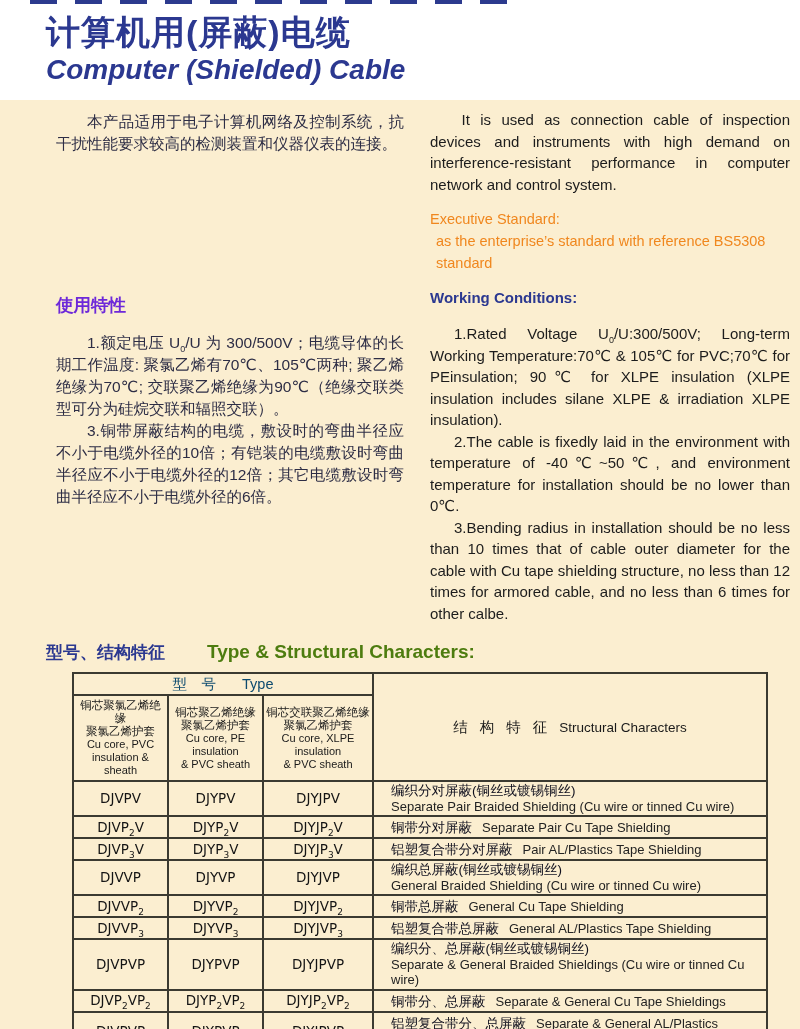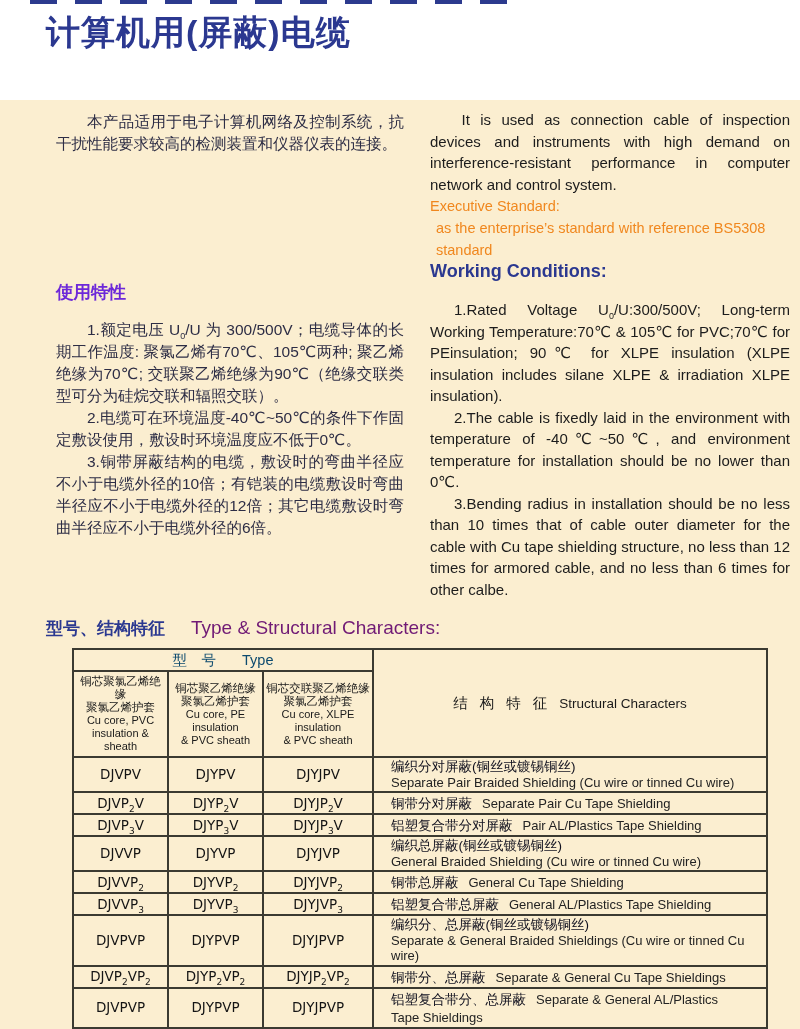--- a/index.html
+++ b/index.html
@@ -11,32 +11,32 @@
   .hdr h1{margin:0;font-size:34px;line-height:38px;font-weight:bold;color:#2b3890;letter-spacing:1px;}
   .hdr h2{margin:3px 0 0 0;font-size:28px;line-height:32px;font-weight:bold;font-style:italic;color:#2b3890;}
   .content{position:absolute;top:100px;left:0;right:0;bottom:0;background:#fbeed0;overflow:hidden;}
   .cols{display:flex;}
   .col-l{width:418px;box-sizing:border-box;padding-left:56px;padding-right:14px;}
   .col-r{flex:1;box-sizing:border-box;padding-left:12px;padding-right:10px;}
   p{margin:0;}
   .intro-zh{margin-top:11px;font-size:15.5px;line-height:22px;color:#2d2d45;text-align:justify;text-indent:2em;}
   .intro-en{margin-top:9px;font-size:15px;line-height:21.5px;color:#1c1c1c;text-align:justify;text-indent:2.1em;}
   .std-zh{margin-top:31px;font-size:14.5px;line-height:22px;color:#f0871e;}
-  .std-en{font-size:14.5px;line-height:22px;color:#f0871e;}
+  .std-en{margin-top:13px;font-size:14.5px;line-height:22px;color:#f0871e;}
   .std-l2{padding-left:6px;}
   .h-usage{margin-top:19px;font-size:17.5px;font-weight:bold;color:#6d28d9;}
-  .h-work{margin-top:0;font-size:18px;font-weight:bold;color:#2b3890;}
+  .h-work{margin-top:15px;font-size:15px;font-weight:bold;color:#2b3890;}
   .body-zh p{font-size:15.5px;line-height:22px;color:#2d2d45;text-align:justify;text-indent:2em;}
   .body-zh p:first-child{margin-top:15px;}
   .body-en p{font-size:15px;line-height:21.5px;color:#1c1c1c;text-align:justify;text-indent:1.6em;}
   .body-en p:first-child{margin-top:17px;}
   sub{font-size:9px;line-height:0;}
   .table-head{margin:17px 0 0 46px;}
   .th-zh{font-size:17px;font-weight:bold;color:#2b3890;}
-  .th-en{font-size:19px;font-weight:normal;color:#701a75;margin-left:26px;}
+  .th-en{font-size:19px;font-weight:bold;color:#4d7c0f;margin-left:42px;}
   table{margin:8px 0 0 72px;border-collapse:collapse;width:696px;table-layout:fixed;}
   th,td{border:2px solid #3b3a31;}
   table{border-bottom:3px solid #3b3a31;}
   .span-head{height:20px;padding:0;font-weight:normal;font-size:14.5px;color:#0c4a6e;text-align:center;}
   .span-head .gap{display:inline-block;width:26px;}
   .col-head{font-weight:normal;padding:3px 1px;text-align:center;color:#1a1a1a;}
   .col-head div{line-height:13px;}
   .col-head .zh{font-size:11.5px;}
   .col-head .en{font-size:11px;}
   .struct-head{font-weight:normal;text-align:center;color:#1a1a1a;}
@@ -51,20 +51,21 @@
   span.s-en{margin-left:10px;}
 </style>
 </head>
 <body>
 
 <div class="page">
   <div class="edge-dashes"></div>
 
   <div class="hdr">
     <h1>计算机用(屏蔽)电缆</h1>
+    <h2>Computer (Shielded) Cable</h2>
   </div>
 
   <div class="content">
 
     <div class="cols">
       <div class="col-l">
         <p class="intro-zh">本产品适用于电子计算机网络及控制系统，抗干扰性能要求较高的检测装置和仪器仪表的连接。</p>
       </div>
       <div class="col-r">
         <p class="intro-en">It is used as connection cable of inspection devices and instruments with high demand on interference-resistant performance in computer network and control system.</p>
@@ -73,21 +74,20 @@
           <p class="std-l2">as the enterprise’s standard with reference BS5308 standard</p>
         </div>
       </div>
     </div>
 
     <div class="cols">
       <div class="col-l">
         <div class="h-usage">使用特性</div>
         <div class="body-zh">
           <p>1.额定电压 U<sub>0</sub>/U 为 300/500V；电缆导体的长期工作温度: 聚氯乙烯有70℃、105℃两种; 聚乙烯绝缘为70℃; 交联聚乙烯绝缘为90℃（绝缘交联类型可分为硅烷交联和辐照交联）。</p>
-          <p>2.电缆可在环境温度-40℃~50℃的条件下作固定敷设使用，敷设时环境温度应不低于0℃。</p>
           <p>3.铜带屏蔽结构的电缆，敷设时的弯曲半径应不小于电缆外径的10倍；有铠装的电缆敷设时弯曲半径应不小于电缆外径的12倍；其它电缆敷设时弯曲半径应不小于电缆外径的6倍。</p>
         </div>
       </div>
       <div class="col-r">
         <div class="h-work">Working Conditions:</div>
         <div class="body-en">
           <p>1.Rated Voltage U<sub>0</sub>/U:300/500V;  Long-term Working Temperature:70℃ &amp; 105℃ for PVC;70℃ for PEinsulation; 90℃ for XLPE insulation (XLPE insulation includes silane XLPE &amp; irradiation XLPE insulation).</p>
           <p>2.The cable is fixedly laid in the environment with temperature of -40℃~50℃, and environment temperature for installation  should be no lower than 0℃.</p>
           <p>3.Bending radius in installation should be no less than 10 times that of cable outer diameter for the cable with Cu tape shielding structure, no less than 12 times for armored cable, and no less than 6 times for other calbe.</p>
         </div>

